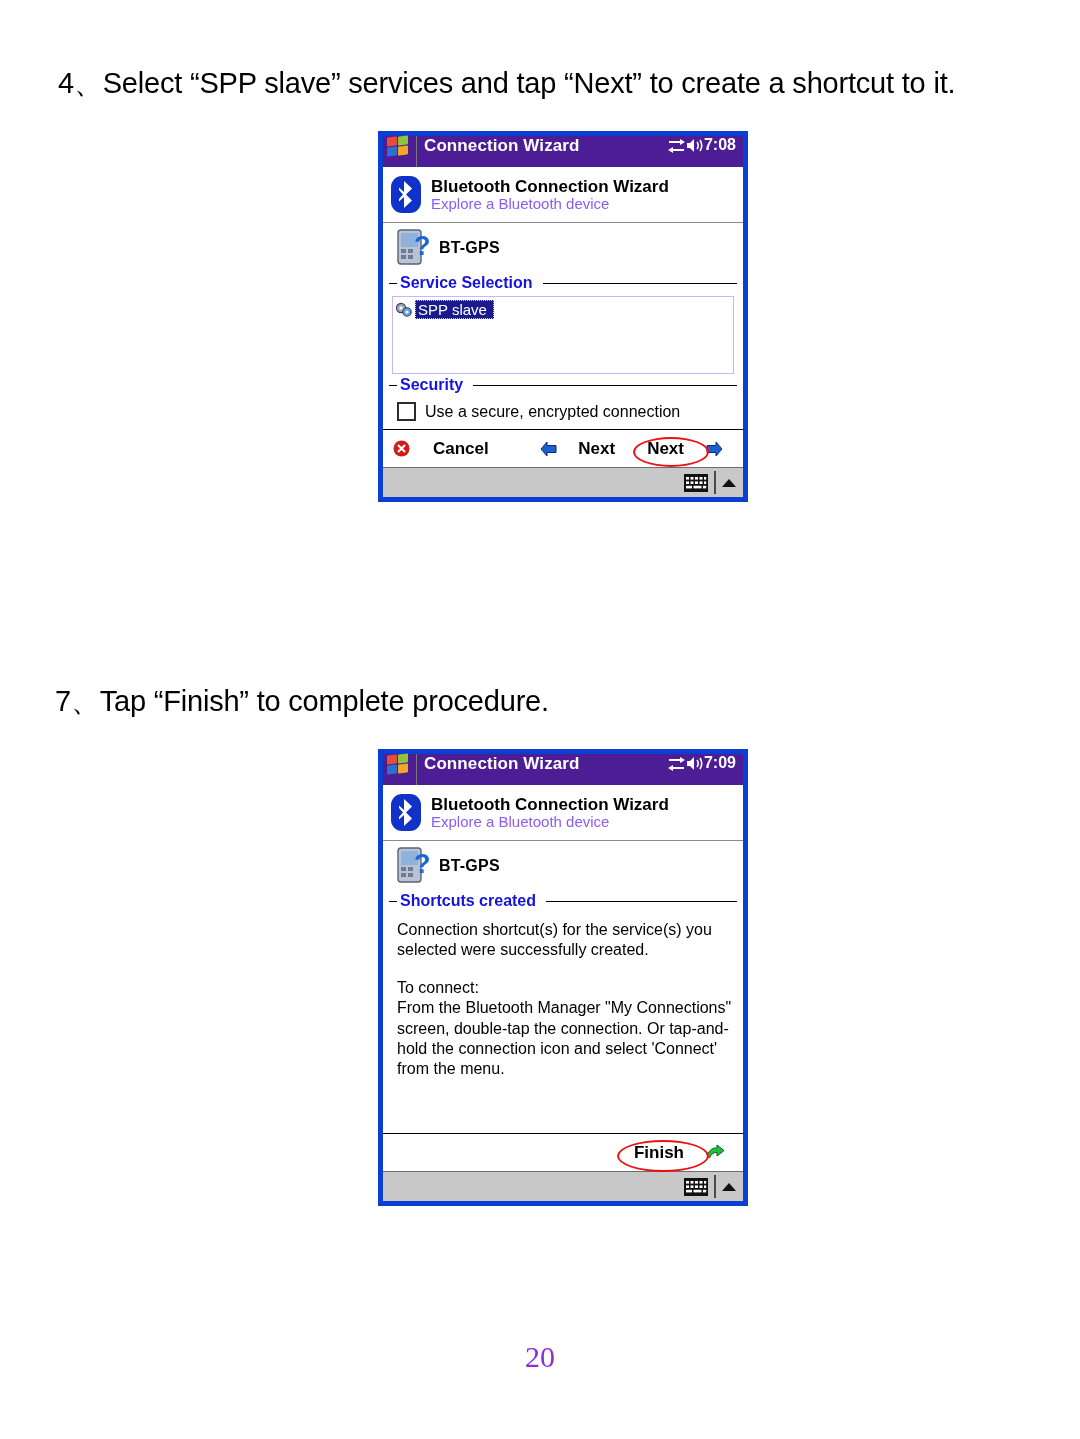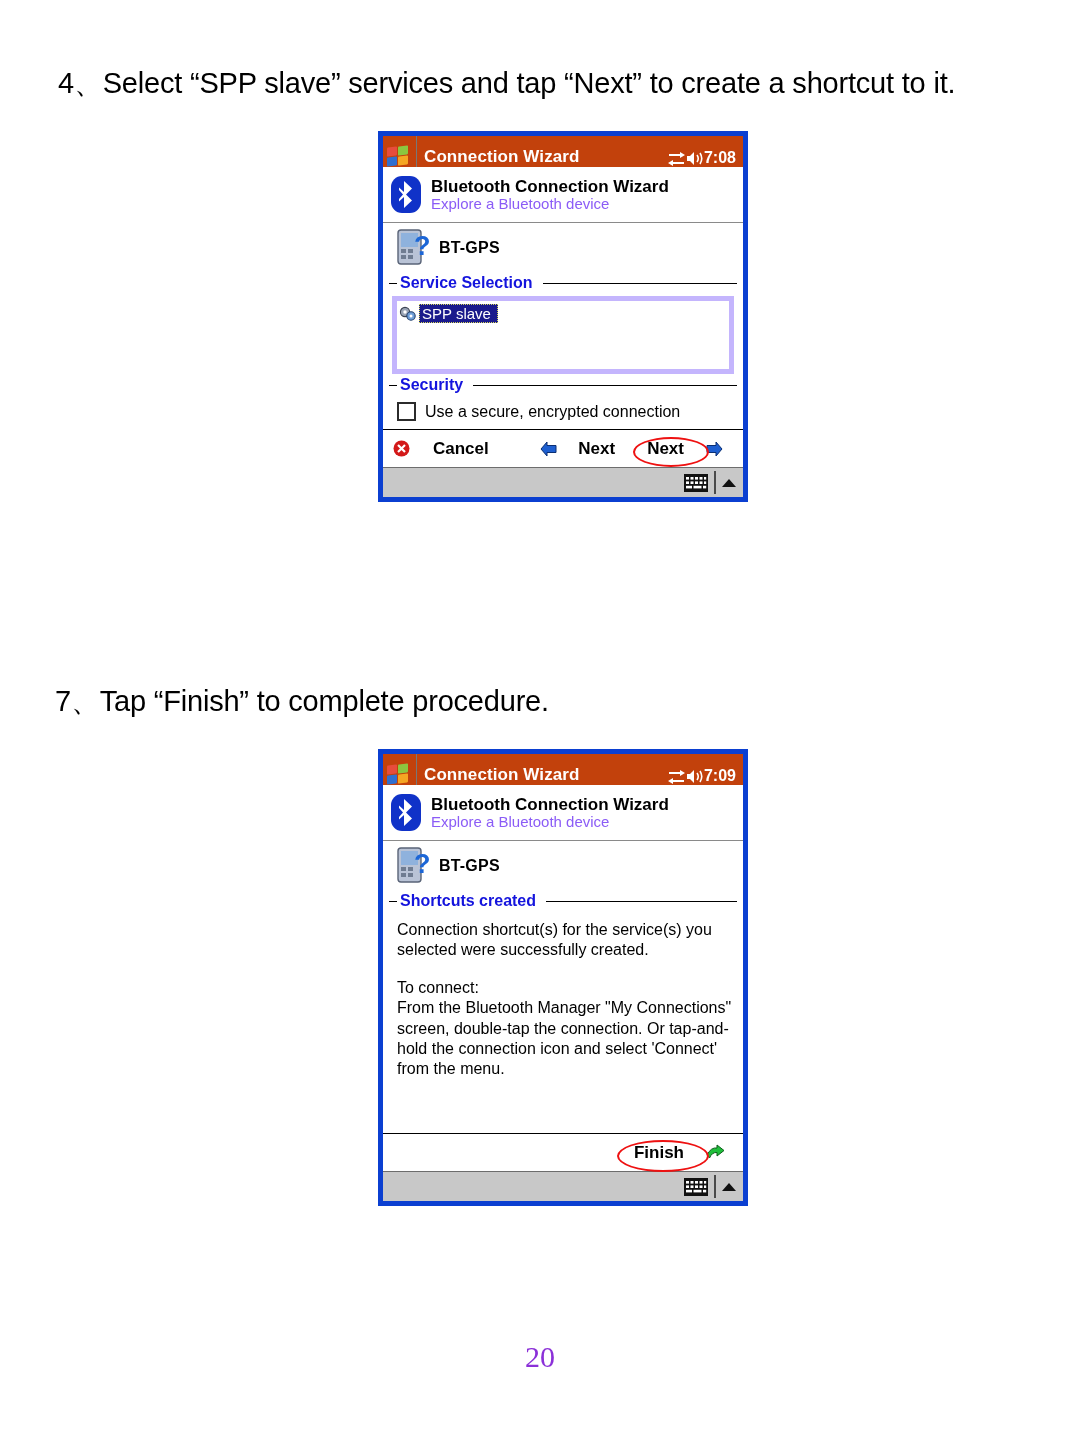--- a/index.html
+++ b/index.html
@@ -50,23 +50,23 @@
   #pda-2 { left: 378px; top: 749px; }
 
   .pda-inner {
     background: #ffffff;
     position: relative;
   }
 
   
   .titlebar {
     height: 31px;
-    background: #c2410c;
-    display: flex;
-    align-items: flex-end;
+    background: #4c1d95;
+    display: flex;
+    align-items: flex-start;
     padding: 0 4px 0 3px;
     position: relative;
   }
   .win-flag {
     width: 24px; height: 21px;
     position: relative;
     margin-right: 5px;
     flex: none;
   }
   .win-flag span {
@@ -156,21 +156,21 @@
     padding: 0 5px 0 0;
   }
   .grp .rule {
     flex: 1 1 auto; height: 1px; background: #000;
     margin-left: 5px; margin-right: 2px;
   }
 
   
   .listbox-wrap { padding: 2px 9px 0 9px; }
   .listbox {
-    border: 5px solid #c4b5fd;
+    border: 1px solid #c4b5fd;
     background: #ffffff;
     height: 78px;
     padding: 2px 2px;
   }
   .list-item {
     display: inline-flex;
     align-items: center;
     height: 20px;
     padding-right: 2px;
   }

